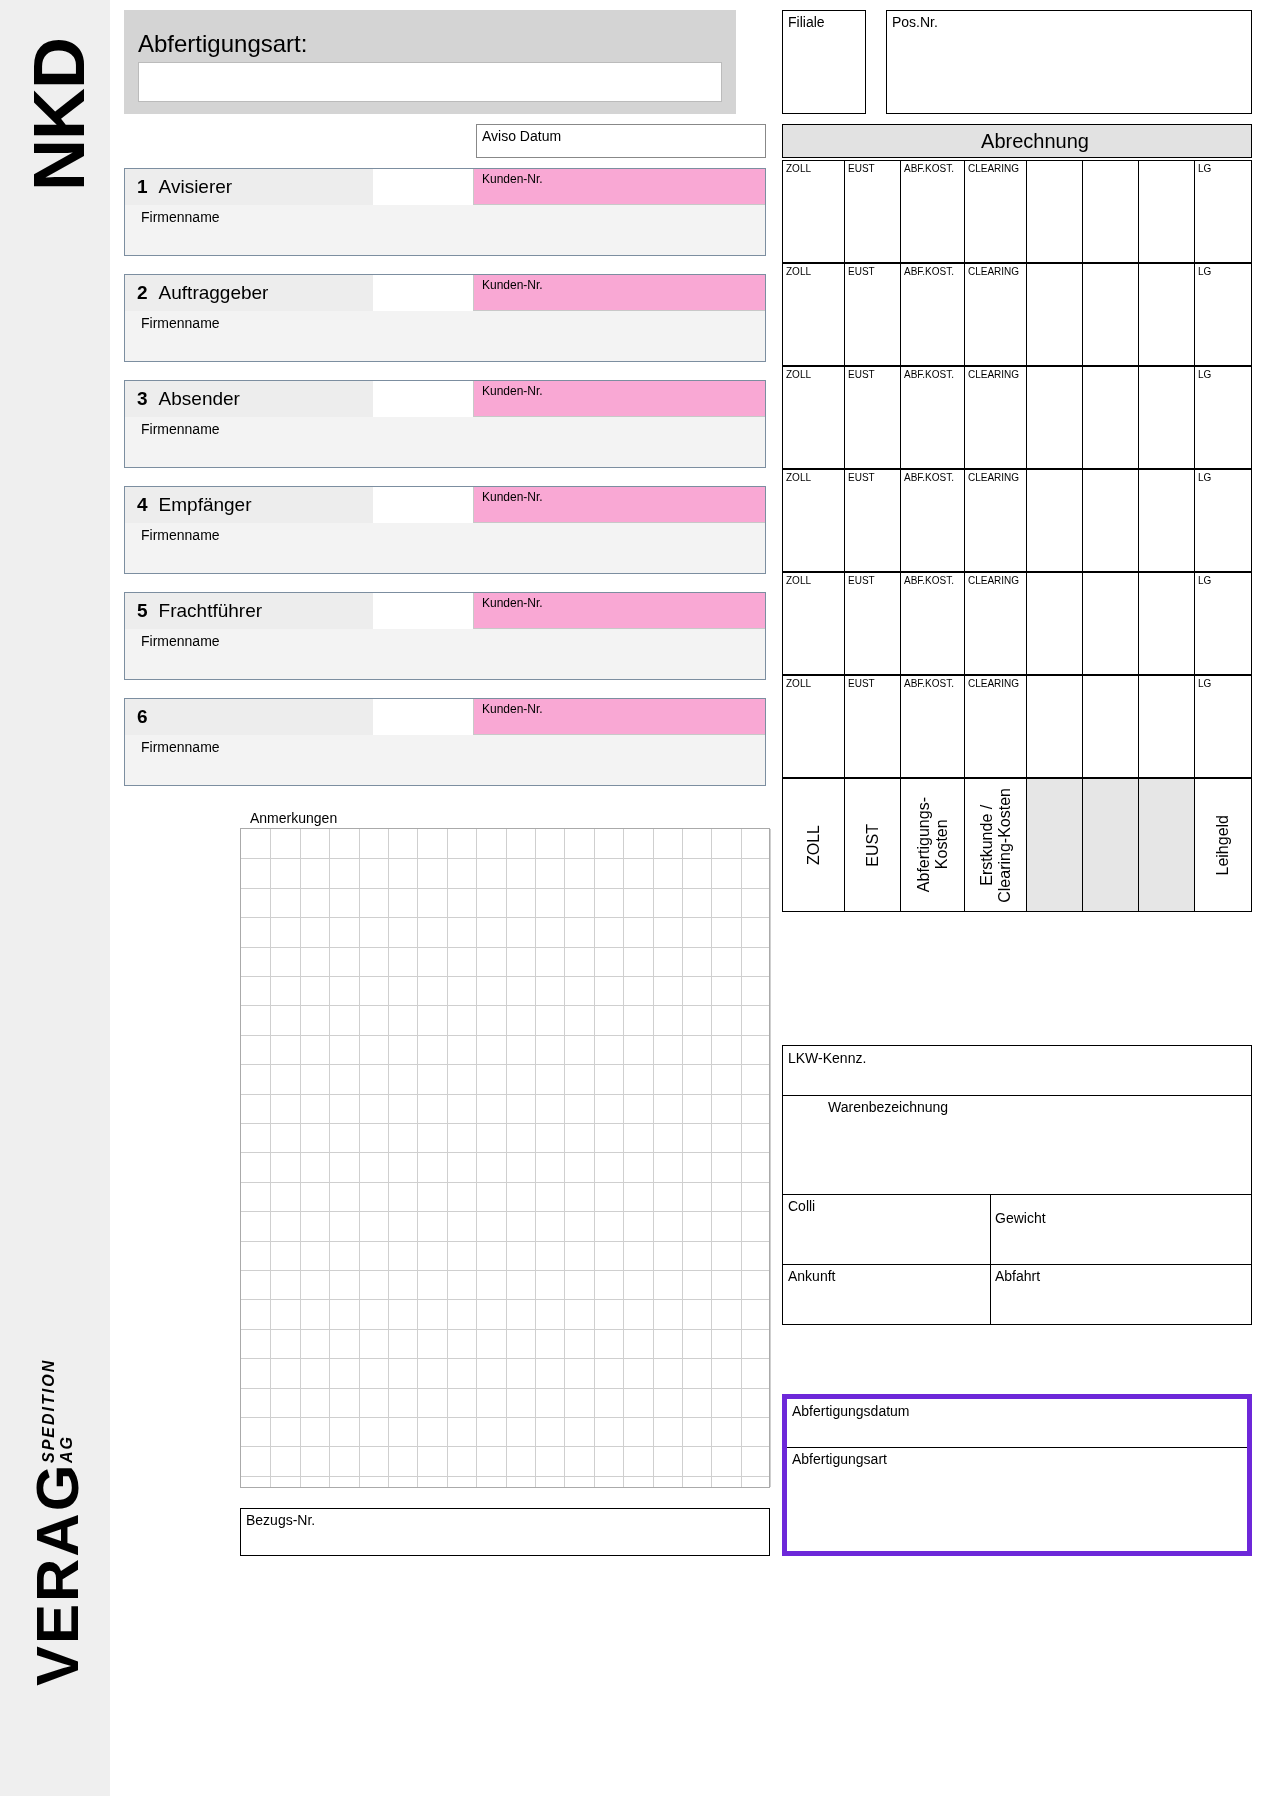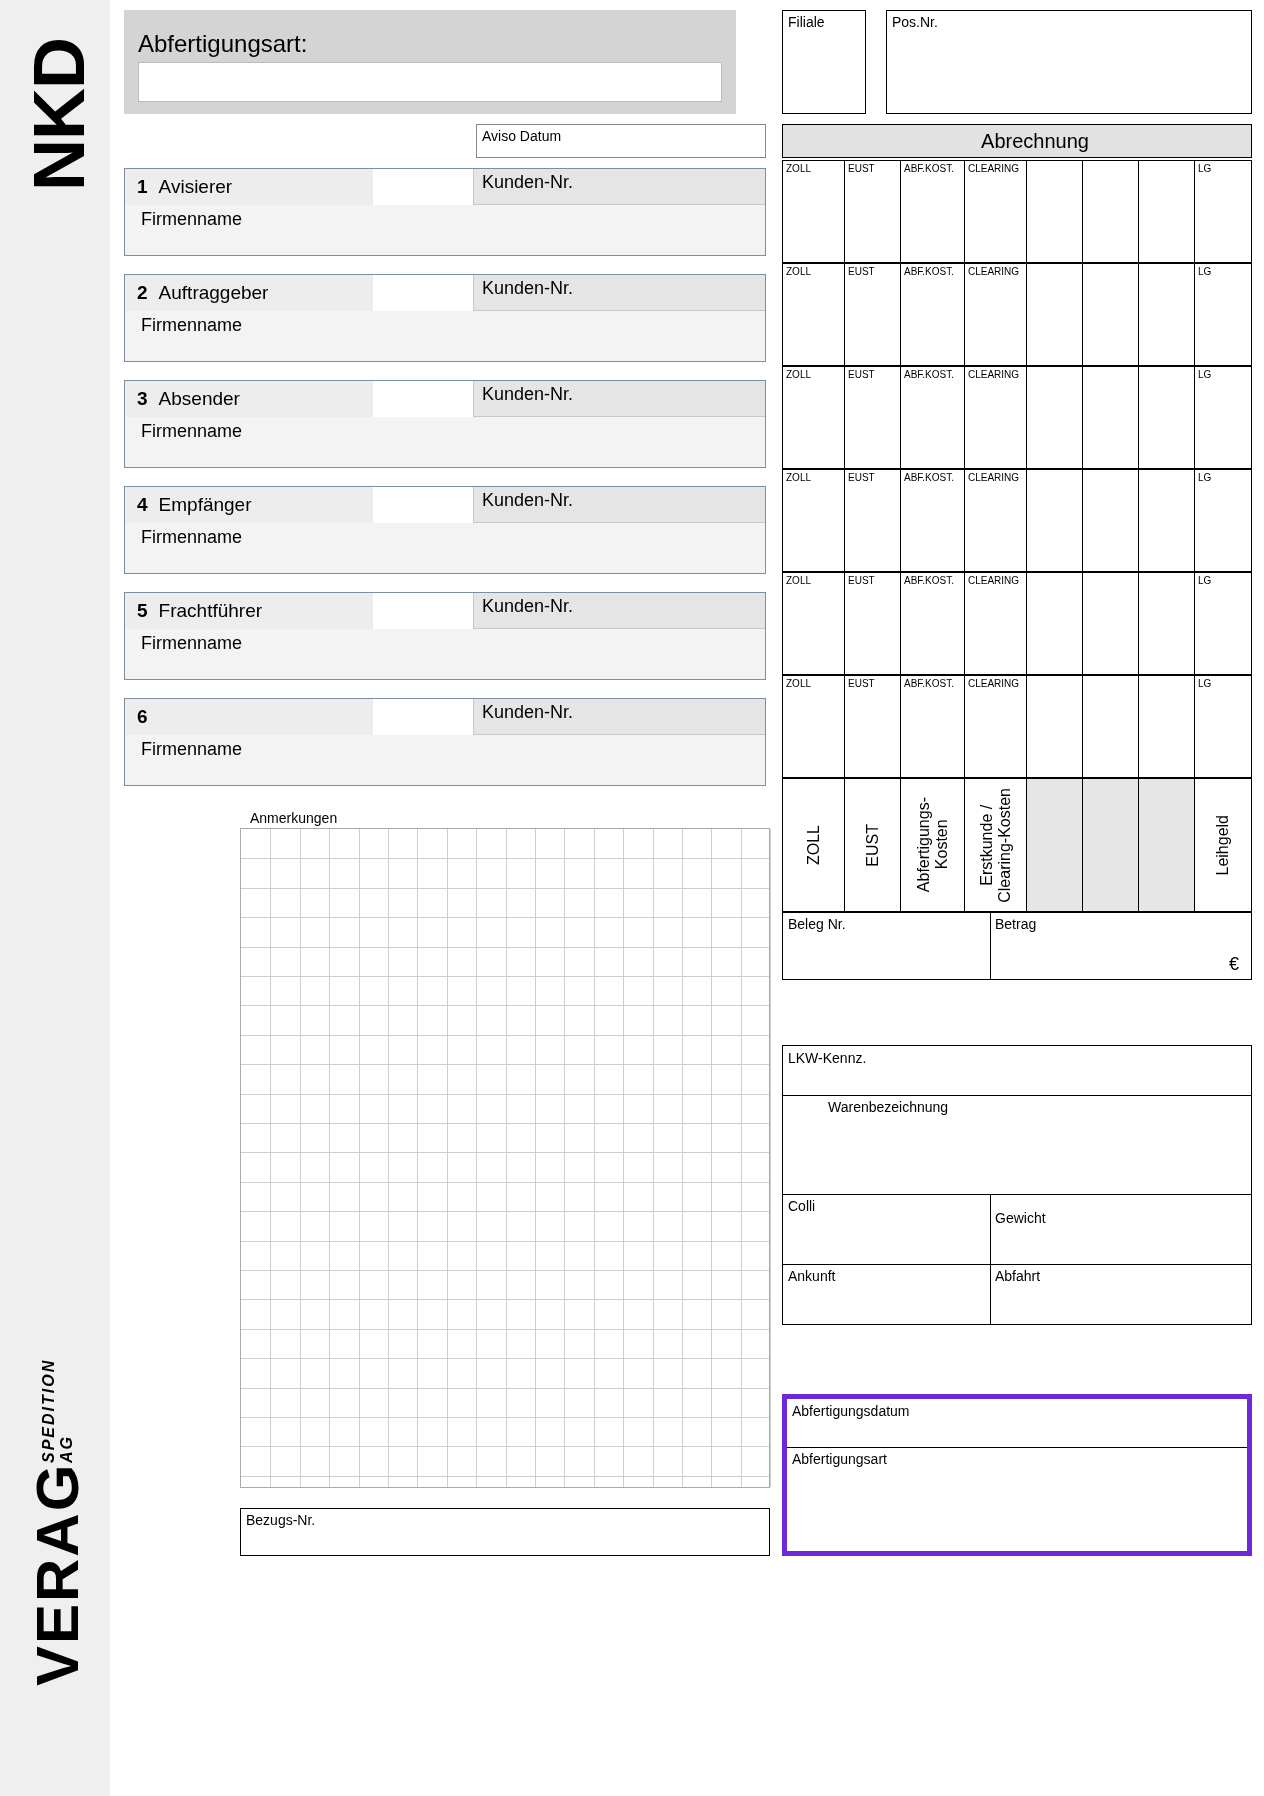--- a/index.html
+++ b/index.html
@@ -60,26 +60,26 @@
 
   
   .party { position:absolute; left:14px; width:642px; border:1px solid #7c8ea0; background:#fff; }
   .party-num {
     position:absolute; left:0px; top:0px; width:248px; height:36px;
     background:#ededed; font-size:19px; display:flex; align-items:center; padding-left:12px;
   }
   .party-num b { font-weight:bold; margin-right:11px; }
   .party-kunden {
     position:absolute; left:348px; top:0px; width:292px; height:36px;
-    background:#e5e5e5; border-left:1px solid #c8c8c8; border-bottom:1px solid #c8c8c8;
-    font-size:18px; padding:3px 0 0 8px;
+    background:#f9a8d4; border-left:1px solid #c8c8c8; border-bottom:1px solid #c8c8c8;
+    font-size:12px; padding:3px 0 0 8px;
   }
   .party-firma {
     position:absolute; left:0px; top:36px; width:640px; height:50px;
-    background:#f3f3f3; font-size:18px; padding:4px 0 0 16px;
+    background:#f3f3f3; font-size:14px; padding:4px 0 0 16px;
   }
 
   
   #abrech-head {
     position:absolute; left:672px; top:124px; width:470px; height:34px;
     background:#e2e2e2; border:1px solid #000;
     display:flex; align-items:center; justify-content:center; font-size:20px;padding-left:36px;
   }
 
   .abrech-row { position:absolute; left:672px; width:470px; border:1px solid #000; }
@@ -375,26 +375,20 @@
         <div class="vtext"></div>
       </div>
       <div class="vcell vshade" style="left: 356px; width: 56px;">
         <div class="vtext"></div>
       </div>
       <div class="vcell" style="left: 412px; width: 56px;">
         <div class="vtext">Leihgeld</div>
       </div>
     </div>
 
-  <div id="beleg-box">
-    <div id="beleg-div"></div>
-    <div class="cell-label">Beleg Nr.</div>
-    <div class="cell-label" style="left:212px;">Betrag</div>
-    <div id="euro">€</div>
-  </div>
 
   <div id="anmerk-label">Anmerkungen</div>
   <div id="grid-box">
       <div class="g" style="left: 29.4px; top: 0px; width: 1px; height: 100%;"></div>
       <div class="g" style="left: 58.8px; top: 0px; width: 1px; height: 100%;"></div>
       <div class="g" style="left: 88.2px; top: 0px; width: 1px; height: 100%;"></div>
       <div class="g" style="left: 117.6px; top: 0px; width: 1px; height: 100%;"></div>
       <div class="g" style="left: 147px; top: 0px; width: 1px; height: 100%;"></div>
       <div class="g" style="left: 176.4px; top: 0px; width: 1px; height: 100%;"></div>
       <div class="g" style="left: 205.8px; top: 0px; width: 1px; height: 100%;"></div>

